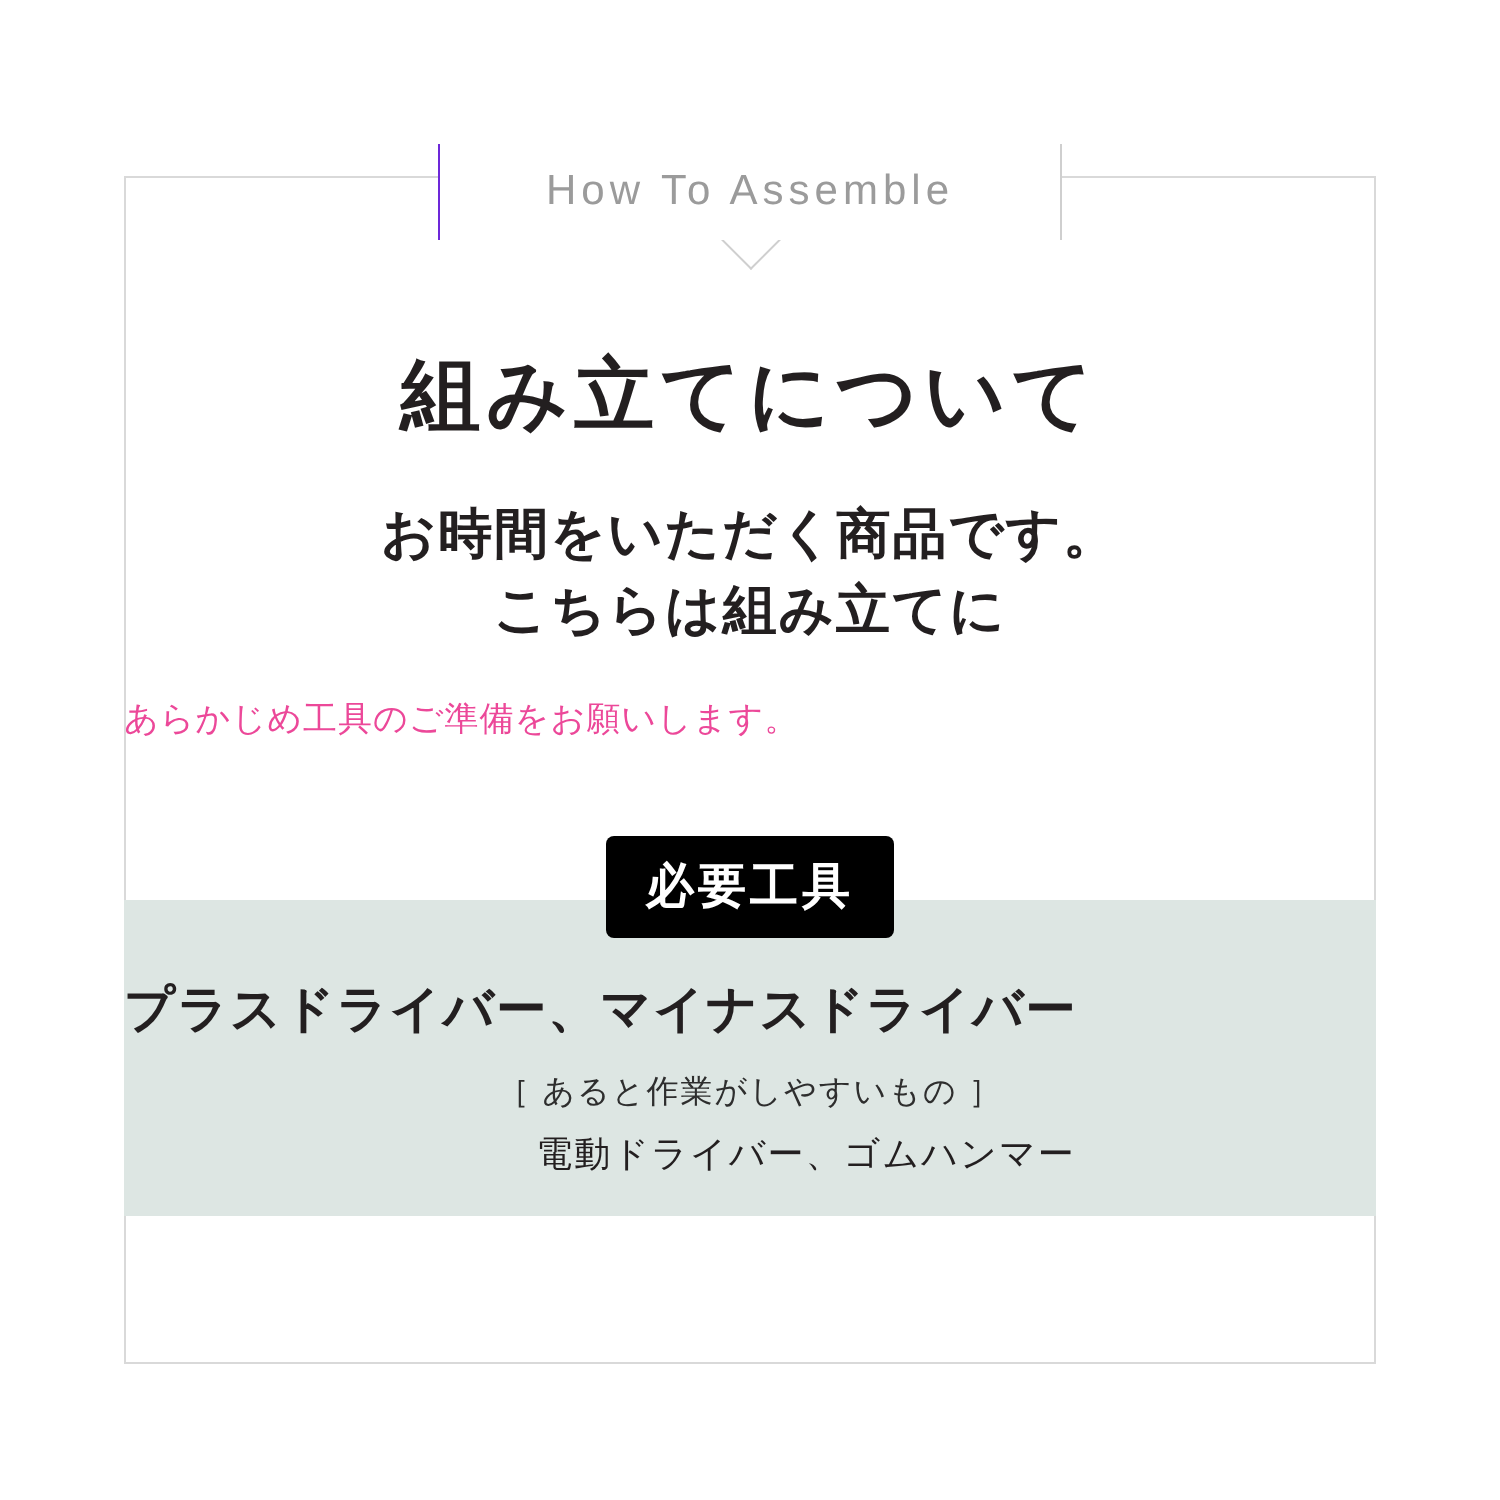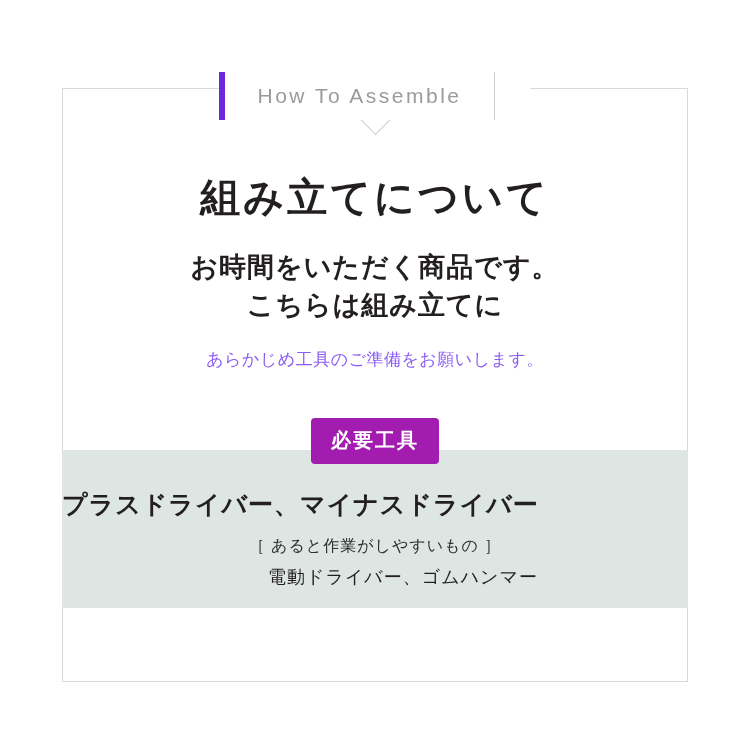--- a/index.html
+++ b/index.html
@@ -39,24 +39,24 @@
     position: absolute;
     left: 0;
     top: 0;
     width: 750px;
     height: 0;
   }
   .banner {
     position: absolute;
     left: 219px;
     top: 72px;
-    width: 276px;
+    width: 312px;
     height: 48px;
     background: #ffffff;
-    border-left: 6px solid #6d28d9;
+    border-left: 1px solid #6d28d9;
     border-right: 1px solid #cfcfcf;
     box-sizing: border-box;
     display: flex;
     align-items: center;
     justify-content: center;
   }
   .banner-text {
     font-size: 21px;
     letter-spacing: 2.5px;
     color: #9b9b9b;
@@ -132,44 +132,43 @@
     line-height: 1.42;
     letter-spacing: 1px;
     color: #231f20;
   }
 
   .note {
     position: absolute;
     top: 260px;
     left: 0;
     width: 626px;
-    text-align: center;
     font-size: 17px;
-    color: #8b5cf6;
+    color: #ec4899;
     letter-spacing: 0.5px;
   }
 
   
   .tools-band {
     position: absolute;
     left: 0;
     top: 362px;
     width: 626px;
     height: 158px;
     background: #dde6e3;
   }
 
   .tools-badge {
     position: absolute;
     left: 50%;
     transform: translateX(-50%);
     top: 330px;
-    background: #a21caf;
+    background: #000000;
     color: #ffffff;
-    font-size: 20px;
+    font-size: 24px;
     font-weight: bold;
     letter-spacing: 2px;
     padding: 9px 20px 10px 20px;
     border-radius: 4px;
     white-space: nowrap;
   }
 
   .tools-main {
     position: absolute;
     top: 400px;

